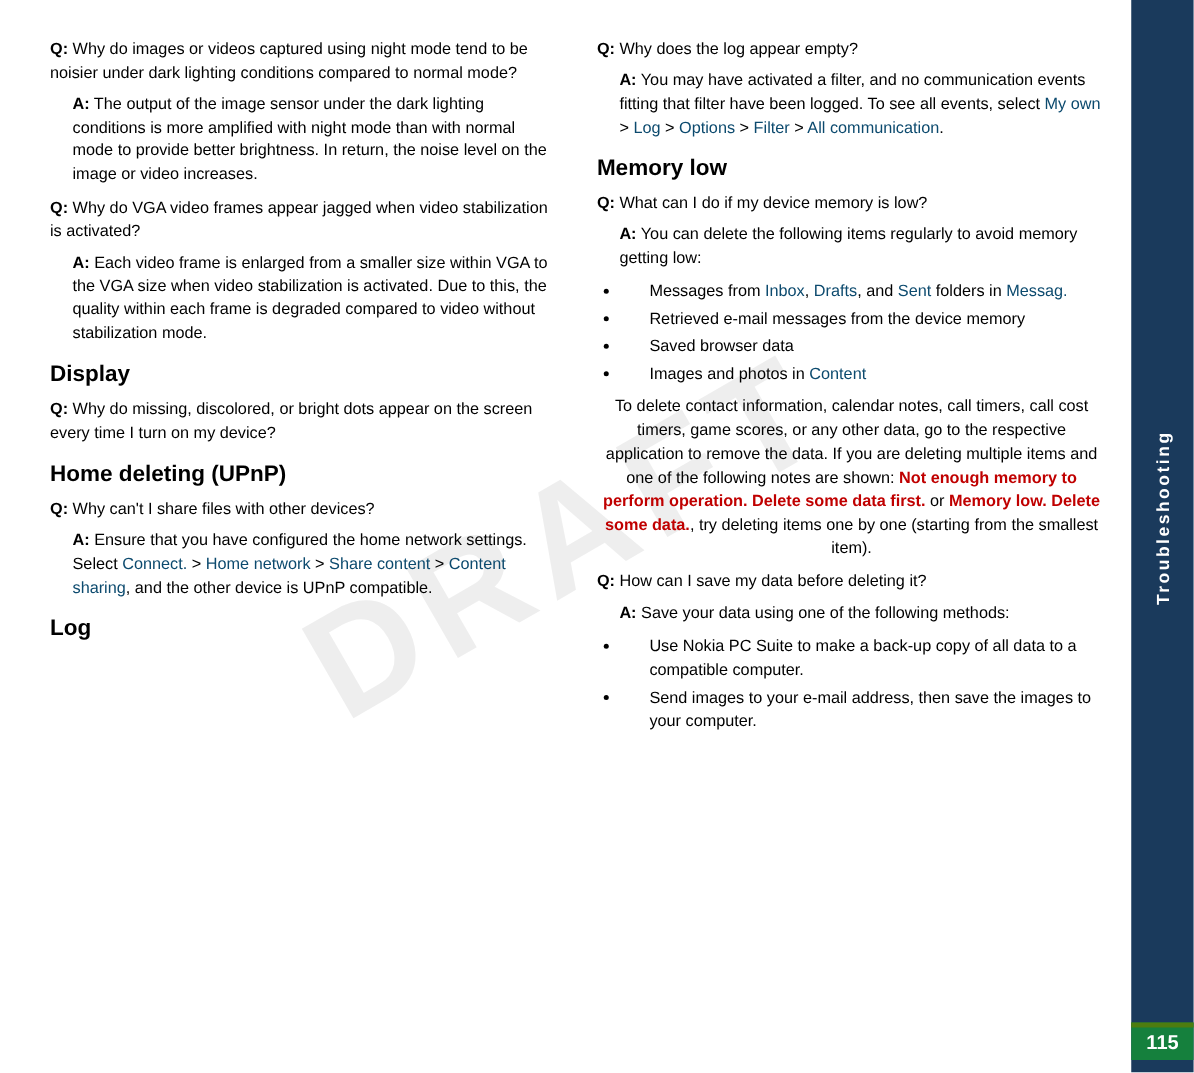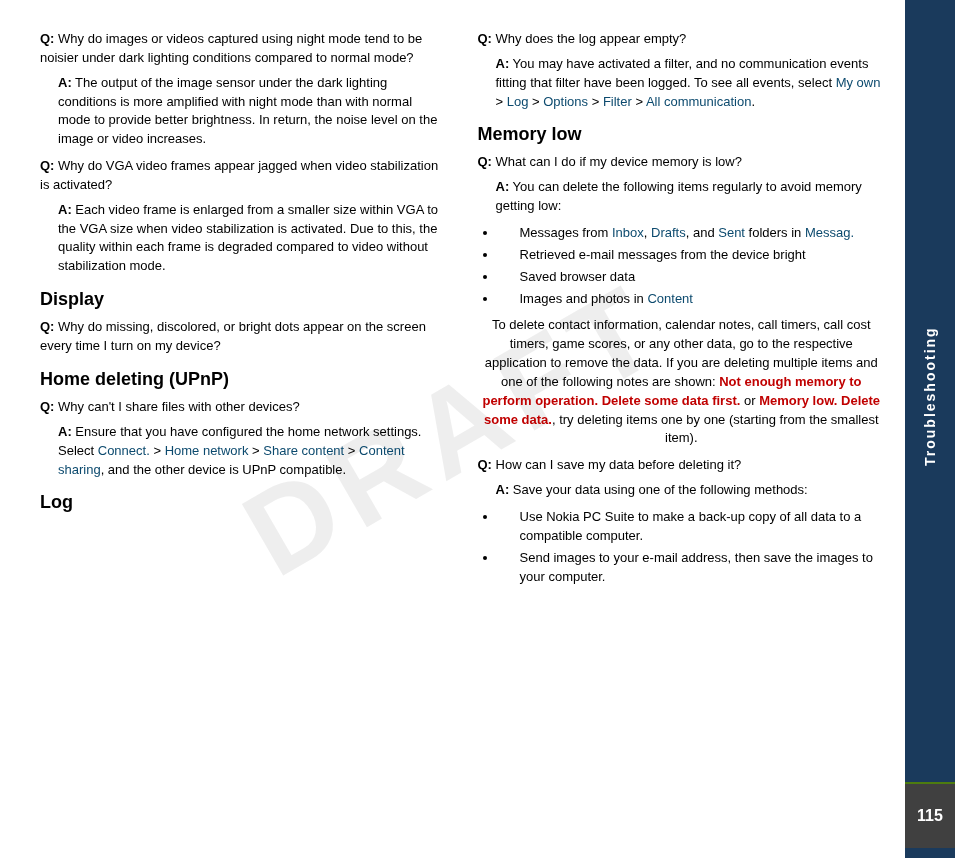--- a/index.html
+++ b/index.html
@@ -107,28 +107,28 @@
       font-size: 14px;
       font-weight: bold;
       letter-spacing: 2px;
       flex: 1;
       display: flex;
       align-items: center;
       justify-content: center;
     }
 
     .page-number-box {
-      background: #404040;
+      background: #15803d;
       color: #ffffff;
       font-size: 16px;
       font-weight: bold;
       width: 100%;
       text-align: center;
-      padding: 23px 0;
-      border-top: 2px solid #4d7c0f;
+      padding: 4px 0;
+      border-top: 4px solid #4d7c0f;
     }
 
     .indent {
       padding-left: 18px;
     }
 
     .bold-red {
       color: #c00000;
       font-weight: bold;
     }
@@ -183,21 +183,21 @@
 
       <p class="section-heading">Memory low</p>
 
       <div class="qa-block">
         <p><span class="q-label">Q:</span> What can I do if my device memory is low?</p>
         <p class="indent"><span class="a-label">A:</span> You can delete the following items regularly to avoid memory getting low:</p>
       </div>
 
       <ul class="bullet-list">
         <li>Messages from <span class="link-blue">Inbox</span>, <span class="link-blue">Drafts</span>, and <span class="link-blue">Sent</span> folders in <span class="link-blue">Messag.</span></li>
-        <li>Retrieved e-mail messages from the device bright</li>
+        <li>Retrieved e-mail messages from the device memory</li>
         <li>Saved browser data</li>
         <li>Images and photos in <span class="link-blue">Content</span></li>
       </ul>
 
       <p style="margin-bottom:8px; line-height:1.45;text-align:center;">
         To delete contact information, calendar notes, call timers, call cost timers, game scores, or any other data, go to the respective application to remove the data. If you are deleting multiple items and one of the following notes are shown: <span class="bold-red">Not enough memory to perform operation. Delete some data first.</span> or <span class="bold-red">Memory low. Delete some data.</span>, try deleting items one by one (starting from the smallest item).
       </p>
 
       <div class="qa-block">
         <p><span class="q-label">Q:</span> How can I save my data before deleting it?</p>

